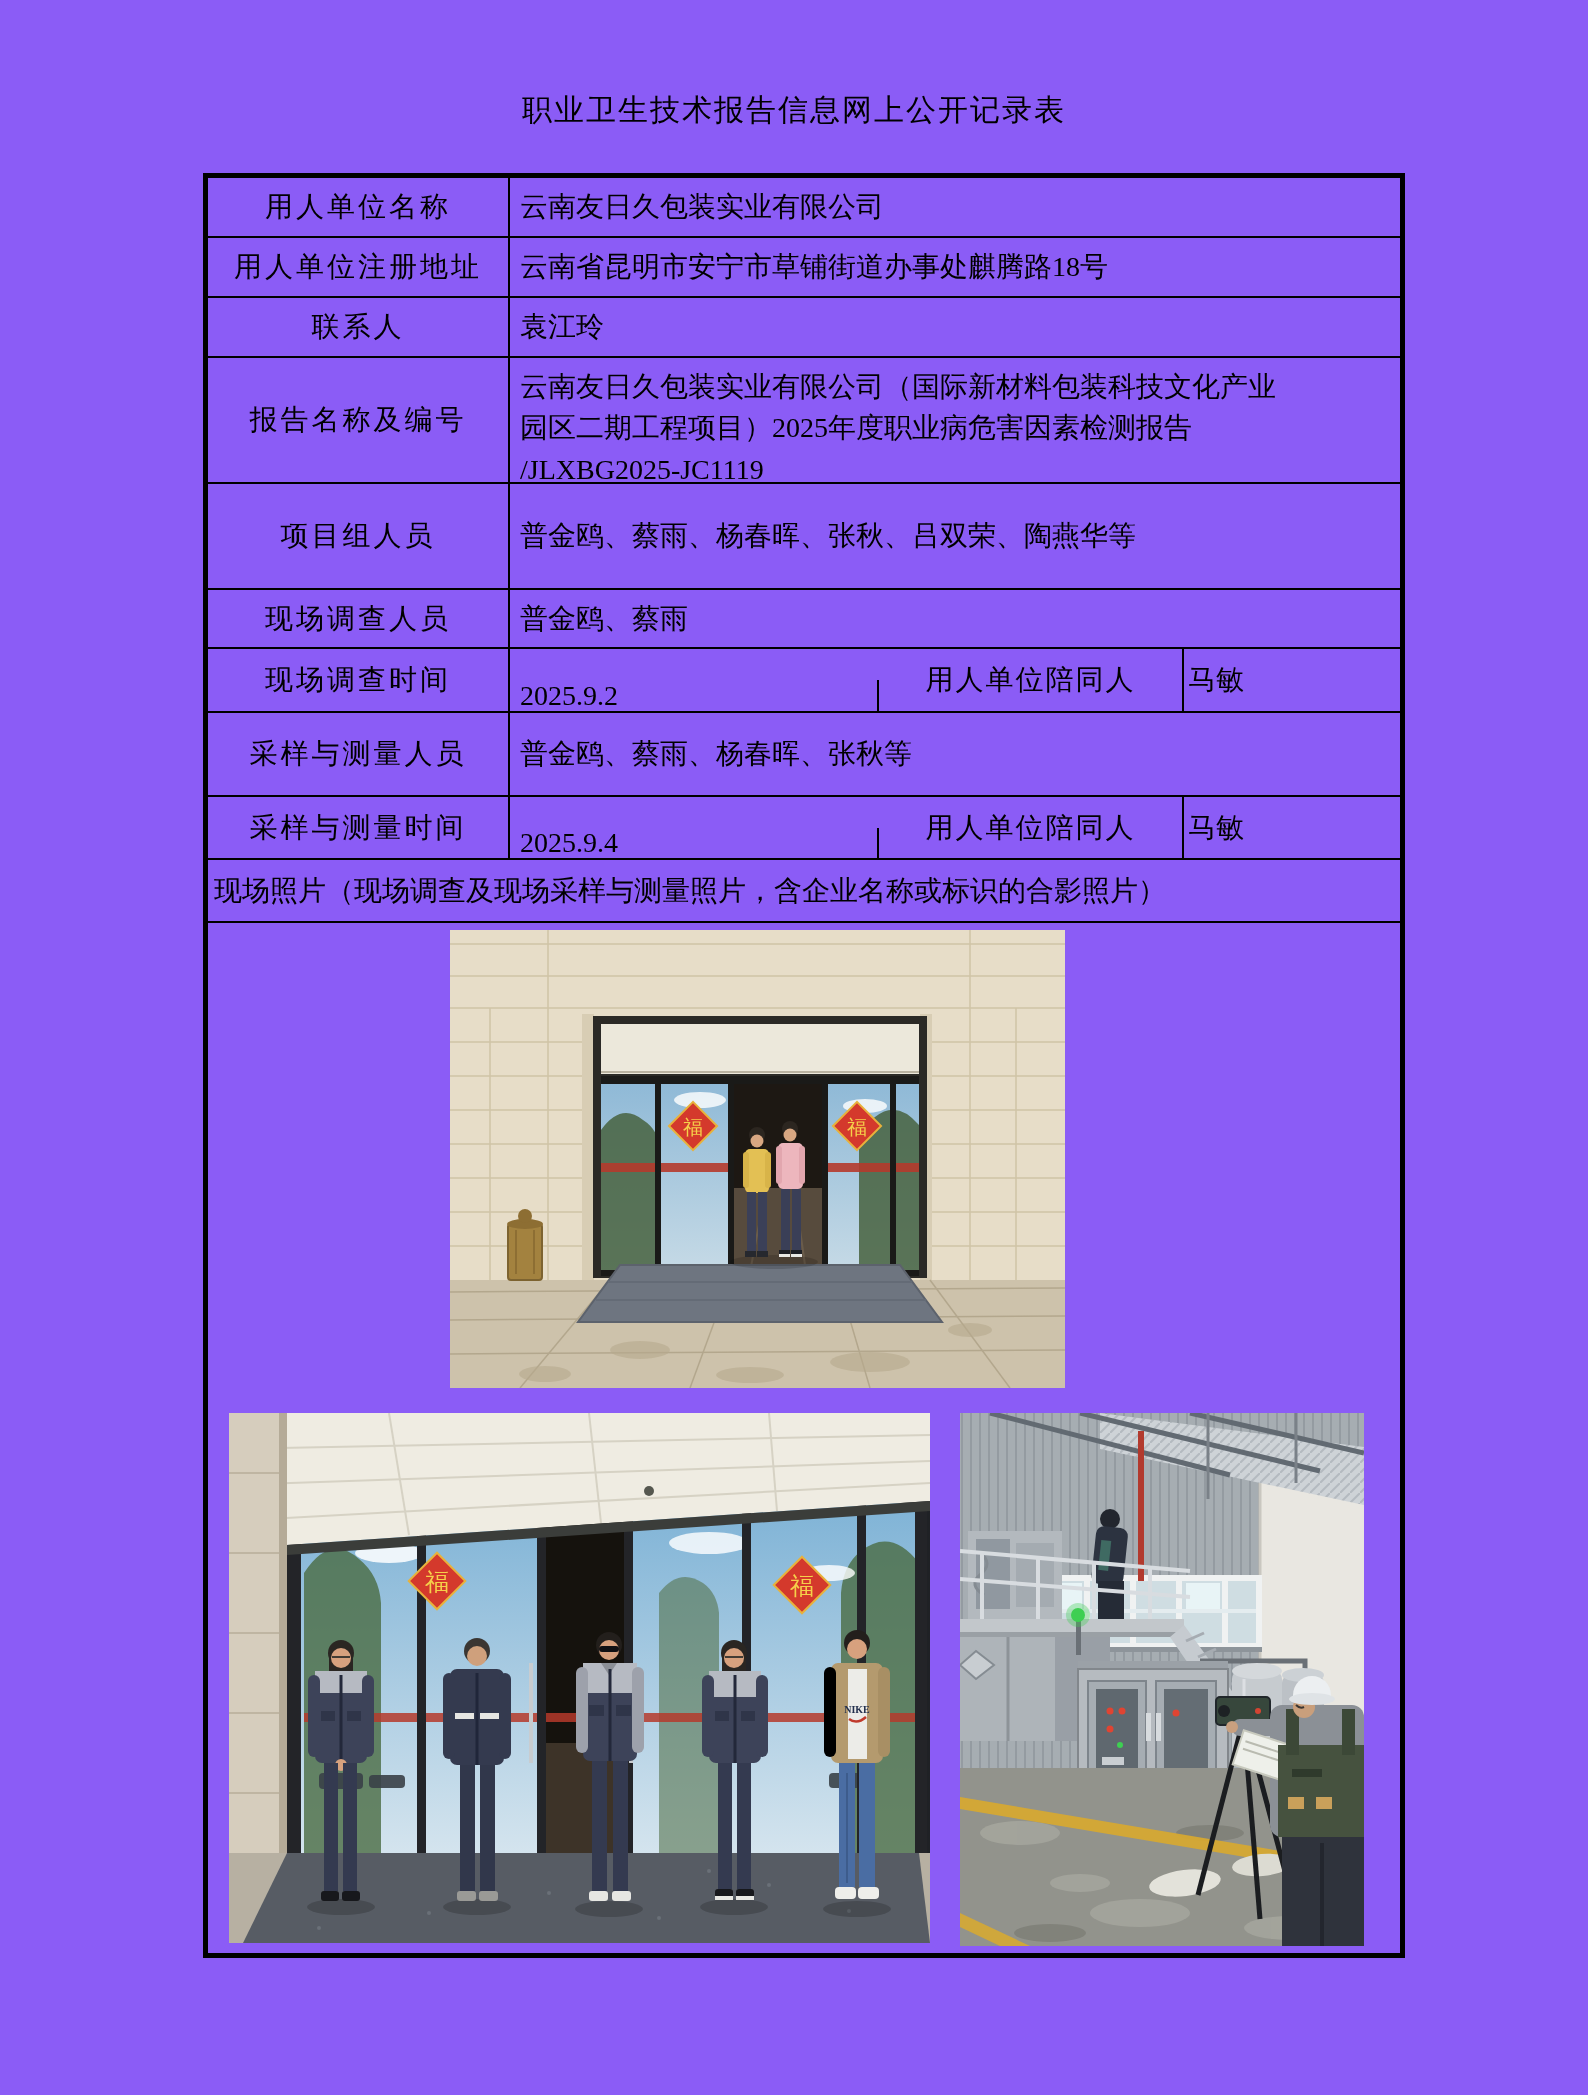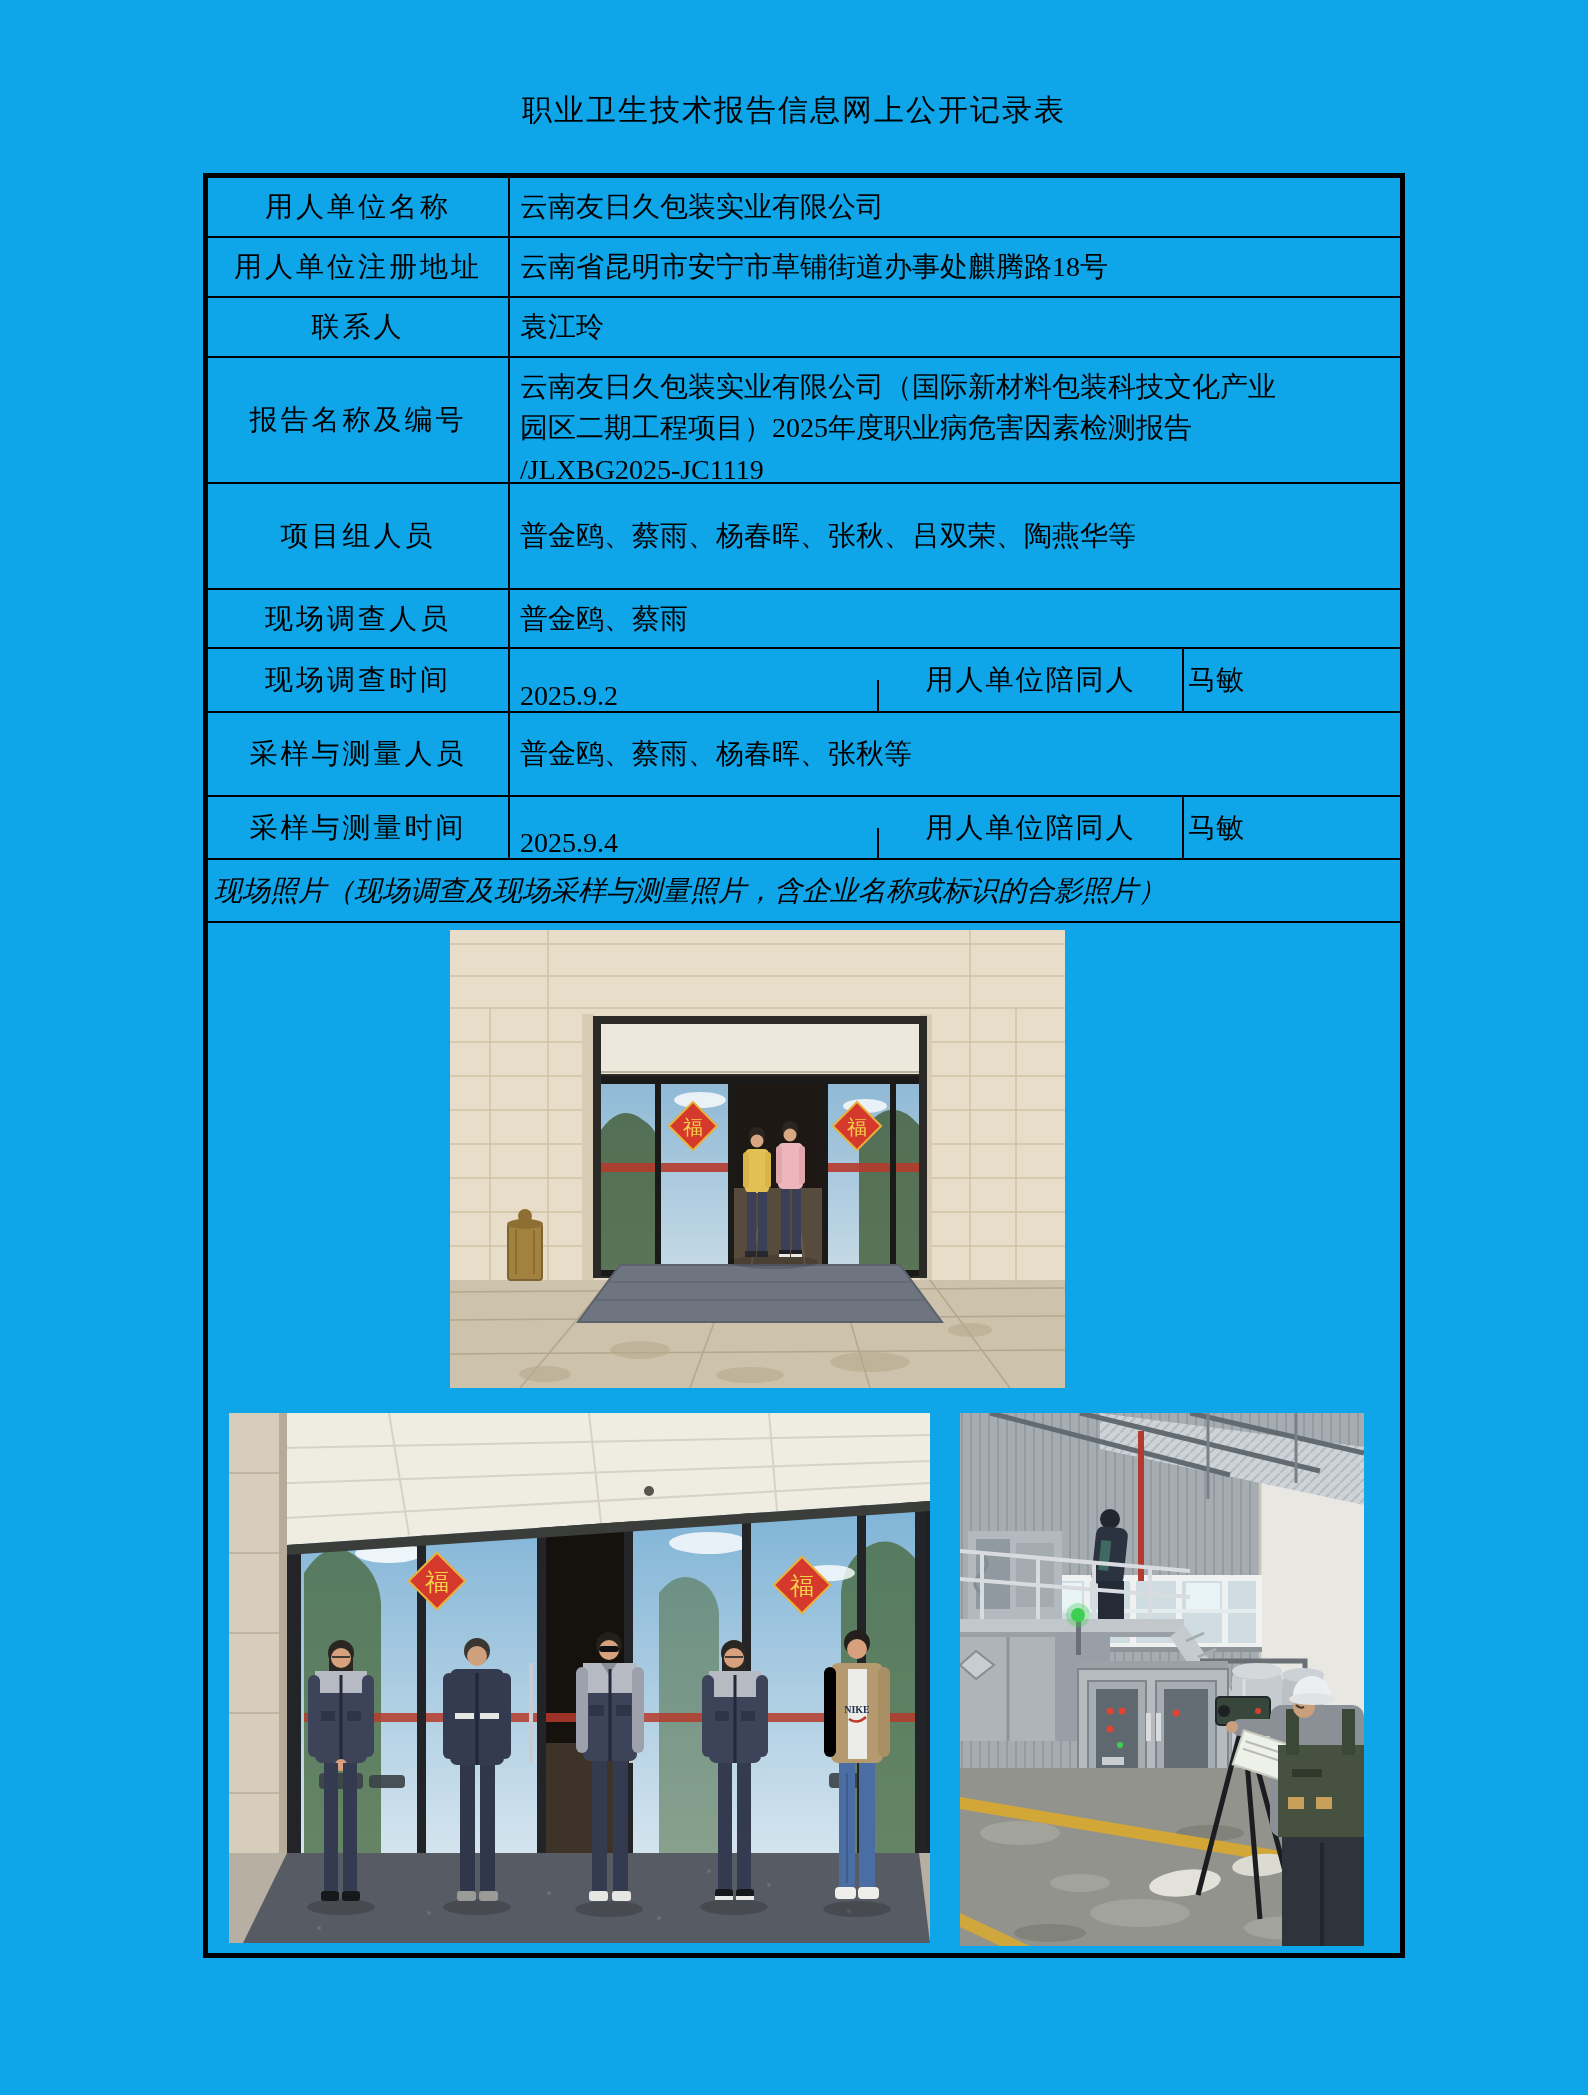--- a/index.html
+++ b/index.html
@@ -1,37 +1,37 @@
 <!DOCTYPE html>
 <html><head>
 <meta charset="utf-8">
 <style>
   html,body { margin:0; padding:0; background:#ffffff; }
   .page {
-    position:relative; width:1588px; height:2095px; background:#0ea5e9;
+    position:relative; width:1588px; height:2095px; background:#8b5cf6;
     font-family:"Liberation Serif","DejaVu Serif",serif; color:#000; overflow:hidden;
   }
   .doc-title {
     position:absolute; left:0; top:90px; width:100%;
     text-align:center; font-size:30px; letter-spacing:2px; font-weight:500;
   }
   .doc-table {
     position:absolute; left:203px; top:173px; width:1202px; height:1785px;
     border:5px solid #000; box-sizing:border-box;
     display:flex; flex-direction:column;
   }
   .t-row { display:flex; box-sizing:border-box; border-bottom:2px solid #000; flex:0 0 auto; }
   .cell { box-sizing:border-box; display:flex; align-items:center; font-size:28px; line-height:1.35; }
   .label-cell { flex:0 0 302px; justify-content:center; text-align:center; letter-spacing:3px; border-right:2px solid #000; padding:0 4px; }
   .value-cell { flex:1 1 auto; padding-left:10px; padding-right:0; }
   .value-pre { white-space:pre-line; line-height:1.48;margin-top:16px; }
   .date-cell { flex:0 0 369px; border-right:2px solid #000; padding-left:10px;margin-top:31px; }
   .comp-label-cell { flex:0 0 305px; border-right:2px solid #000; justify-content:center; letter-spacing:2px; }
   .comp-value-cell { flex:1 1 auto; padding-left:4px; }
-  .full-cell { flex:1 1 auto; padding-left:6px;font-style:italic; }
+  .full-cell { flex:1 1 auto; padding-left:6px; }
   .r1{height:60px}.r2{height:60px}.r3{height:60px}.r4{height:126px}.r5{height:106px}
   .r6{height:59px}.r7{height:64px}.r8{height:84px}.r9{height:63px}.r10{height:63px}
   .photos-row { position:relative; flex:1 1 auto; border-bottom:none; }
   .photo { position:absolute; display:block; }
   .photo svg { display:block; width:100%; height:100%; }
   #photo-entrance   { left:242px; top:7px;   width:615px; height:458px; }
   #photo-group      { left:21px;  top:490px; width:701px; height:530px; }
   #photo-measure    { left:752px; top:490px; width:404px; height:533px; }
 </style>
 </head>

